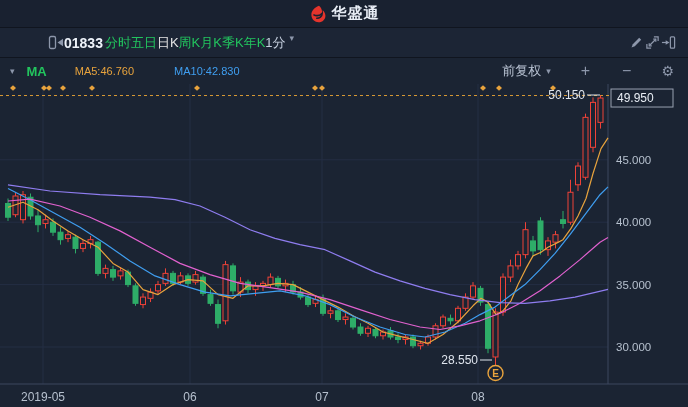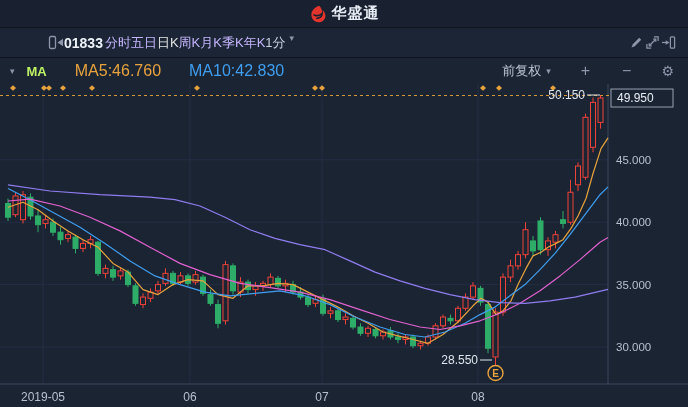--- a/index.html
+++ b/index.html
@@ -8,32 +8,32 @@
   .app{width:688px;height:407px;background:#1b2433;display:flex;flex-direction:column;}
   
   .topbar{height:28px;background:#192130;display:flex;align-items:center;justify-content:center;
           gap:5px;border-bottom:1px solid #10151f;flex:0 0 28px;box-sizing:border-box;}
   .topbar .brand{color:#e9eef6;font-size:15px;font-weight:bold;letter-spacing:1px;}
   
   .toolbar{height:30px;flex:0 0 30px;display:flex;align-items:center;
            padding:0 12px 0 48px;box-sizing:border-box;background:#1c2535;
            border-bottom:1px solid #10151f;}
   .stock-code{color:#eef3fa;font-size:14px;font-weight:bold;margin-right:2px;}
-  .tab{color:#c4b5fd;font-size:13px;cursor:pointer;white-space:nowrap;}
+  .tab{color:#22c55e;font-size:13px;cursor:pointer;white-space:nowrap;}
   .tab.active{color:#e5e5e5;}
   .dropdown{color:#c6d0df;font-size:13px;display:flex;align-items:flex-start;gap:4px;cursor:pointer;}
   .caret{color:#8d97ab;font-size:9px;line-height:1;}
   .tb-spacer{flex:1;}
   .tb-icon{width:16px;height:16px;display:flex;align-items:center;justify-content:center;cursor:pointer;}
   
   .mabar{height:26px;flex:0 0 26px;display:flex;align-items:center;gap:28px;
          padding:0 14px 0 10px;box-sizing:border-box;font-size:13px;}
   .mabar .grp{display:flex;align-items:center;gap:12px;}
-  .ma-title{color:#bef264;font-weight:bold;}
-  .ma-item{font-size:16px;white-space:nowrap;}
+  .ma-title{color:#22c55e;font-weight:bold;}
+  .ma-item{font-size:11px;white-space:nowrap;}
   .ma-spacer{flex:1;}
   .adjust{color:#b9c3d3;font-size:13px;display:flex;align-items:center;gap:5px;cursor:pointer;}
   .zoom-btn{color:#8d97ab;font-size:16px;line-height:1;cursor:pointer;padding:0 2px;}
   .gear{color:#8d97ab;font-size:14px;cursor:pointer;}
   
   .chartwrap{position:relative;flex:1;}
   svg text{font-family:"Liberation Sans",sans-serif;}
 </style>
 </head>
 <body>
@@ -90,21 +90,21 @@
       </svg>
     </span>
   </div>
 
   <div class="mabar">
     <div class="grp">
       <span class="caret">▾</span>
       <span class="ma-title">MA</span>
     </div>
     <span class="ma-item" style="color: rgb(232, 163, 61);">MA5:46.760</span>
-    <span class="ma-item" style="color: rgb(63, 158, 240);">MA10:42.830</span>
+    <span class="ma-item" style="color: rgb(63, 158, 240); margin-left: 12px;">MA10:42.830</span>
     <span class="ma-spacer"></span>
     <span class="adjust">
       <span>前复权</span>
       <span class="caret">▾</span>
     </span>
     <span class="zoom-btn">+</span>
     <span class="zoom-btn">−</span>
     <span class="gear">⚙</span>
   </div>
 

